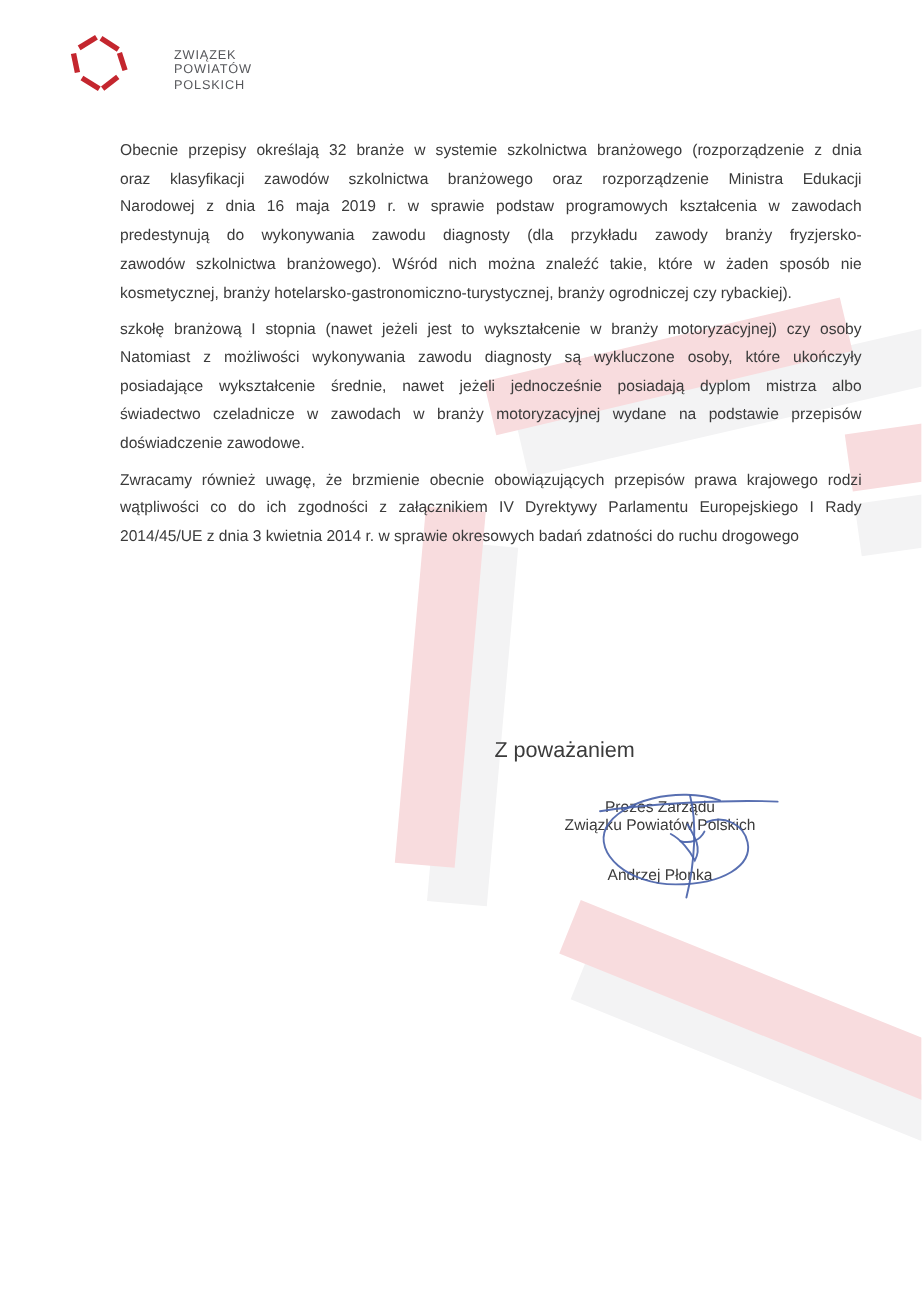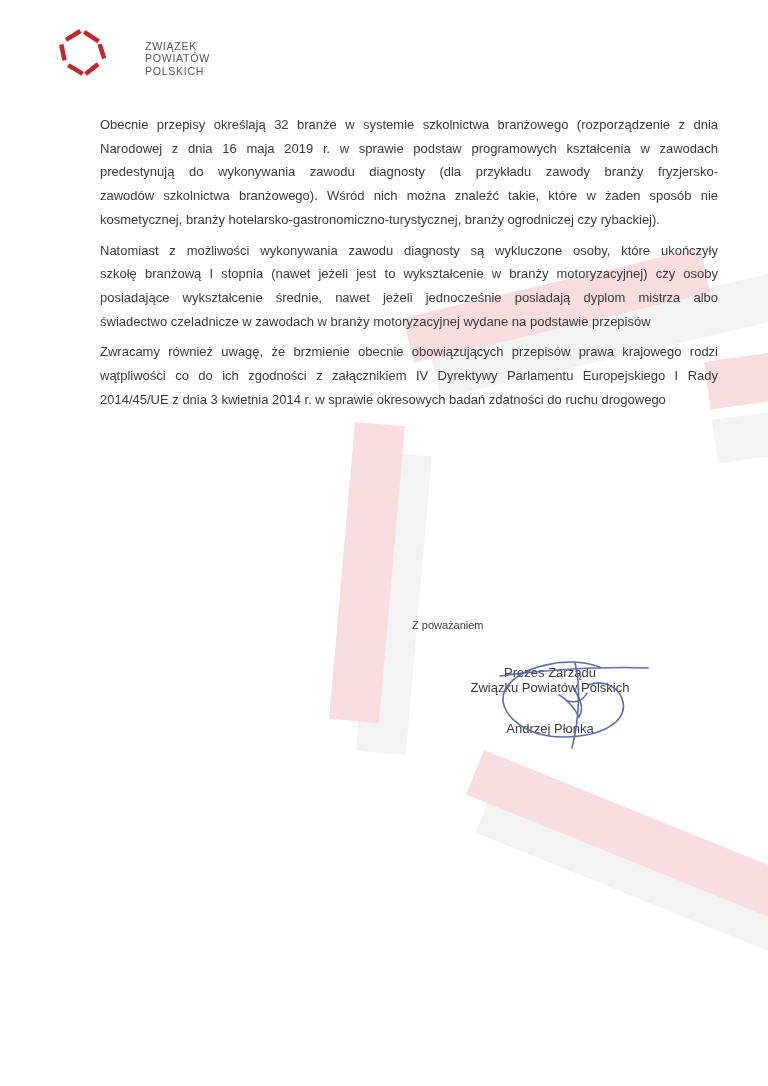--- a/index.html
+++ b/index.html
@@ -36,21 +36,21 @@
     color: var(--logo-text, #56575b); font-weight: 400;
   }
 
   
   .bodytext { position: absolute; left: 100px; top: 113px; width: 618px; z-index: 4; }
   .para { margin: 0 0 7px 0; font-size: 13px; }
   .para .line { line-height: 23.7px; text-align: justify; text-align-last: justify; }
   .para .line:last-child { text-align-last: left; }
 
   
-  .valediction { position: absolute; left: 412px; top: 615px; font-size: 11px; line-height: 20px; z-index: 4; }
+  .valediction { position: absolute; left: 412px; top: 615px; font-size: 18px; line-height: 20px; z-index: 4; }
   .signer-title { position: absolute; left: 454px; top: 665px; width: 192px; font-size: 13px; z-index: 4; }
   .signer-title .line { line-height: 15.4px; text-align: center; text-align-last: center; }
   .signer-name { position: absolute; left: 454px; top: 721px; width: 192px; font-size: 13px; line-height: 15.4px; text-align: center; z-index: 4; }
 
   .signature { position: absolute; left: 455px; top: 645px; width: 210px; height: 115px; z-index: 6; }
   .signature path { stroke: var(--ink-blue, #4a63aa); stroke-width: 1.6; fill: none; stroke-linecap: round; opacity: 0.92; }
 </style>
 </head>
 <body>
 
@@ -77,30 +77,32 @@
     <div class="logo-text">
       <div>ZWIĄZEK</div>
       <div>POWIATÓW</div>
       <div>POLSKICH</div>
     </div>
   </div>
 
   <div class="bodytext">
     <div class="para">
         <div class="line">Obecnie przepisy określają 32 branże w systemie szkolnictwa branżowego (rozporządzenie z dnia</div>
+        <div class="line">oraz klasyfikacji zawodów szkolnictwa branżowego oraz rozporządzenie Ministra Edukacji</div>
         <div class="line">Narodowej z dnia 16 maja 2019 r. w sprawie podstaw programowych kształcenia w zawodach</div>
         <div class="line">predestynują do wykonywania zawodu diagnosty (dla przykładu zawody branży fryzjersko-</div>
         <div class="line">zawodów szkolnictwa branżowego). Wśród nich można znaleźć takie, które w żaden sposób nie</div>
         <div class="line">kosmetycznej, branży hotelarsko-gastronomiczno-turystycznej, branży ogrodniczej czy rybackiej).</div>
       </div>
     <div class="para">
+        <div class="line">szkołę branżową I stopnia (nawet jeżeli jest to wykształcenie w branży motoryzacyjnej) czy osoby</div>
         <div class="line">Natomiast z możliwości wykonywania zawodu diagnosty są wykluczone osoby, które ukończyły</div>
-        <div class="line">szkołę branżową I stopnia (nawet jeżeli jest to wykształcenie w branży motoryzacyjnej) czy osoby</div>
         <div class="line">posiadające wykształcenie średnie, nawet jeżeli jednocześnie posiadają dyplom mistrza albo</div>
         <div class="line">świadectwo czeladnicze w zawodach w branży motoryzacyjnej wydane na podstawie przepisów</div>
+        <div class="line">doświadczenie zawodowe.</div>
       </div>
     <div class="para">
         <div class="line">Zwracamy również uwagę, że brzmienie obecnie obowiązujących przepisów prawa krajowego rodzi</div>
         <div class="line">wątpliwości co do ich zgodności z załącznikiem IV Dyrektywy Parlamentu Europejskiego I Rady</div>
         <div class="line">2014/45/UE z dnia 3 kwietnia 2014 r. w sprawie okresowych badań zdatności do ruchu drogowego</div>
       </div>
   </div>
 
   <div class="valediction">Z poważaniem</div>
 

